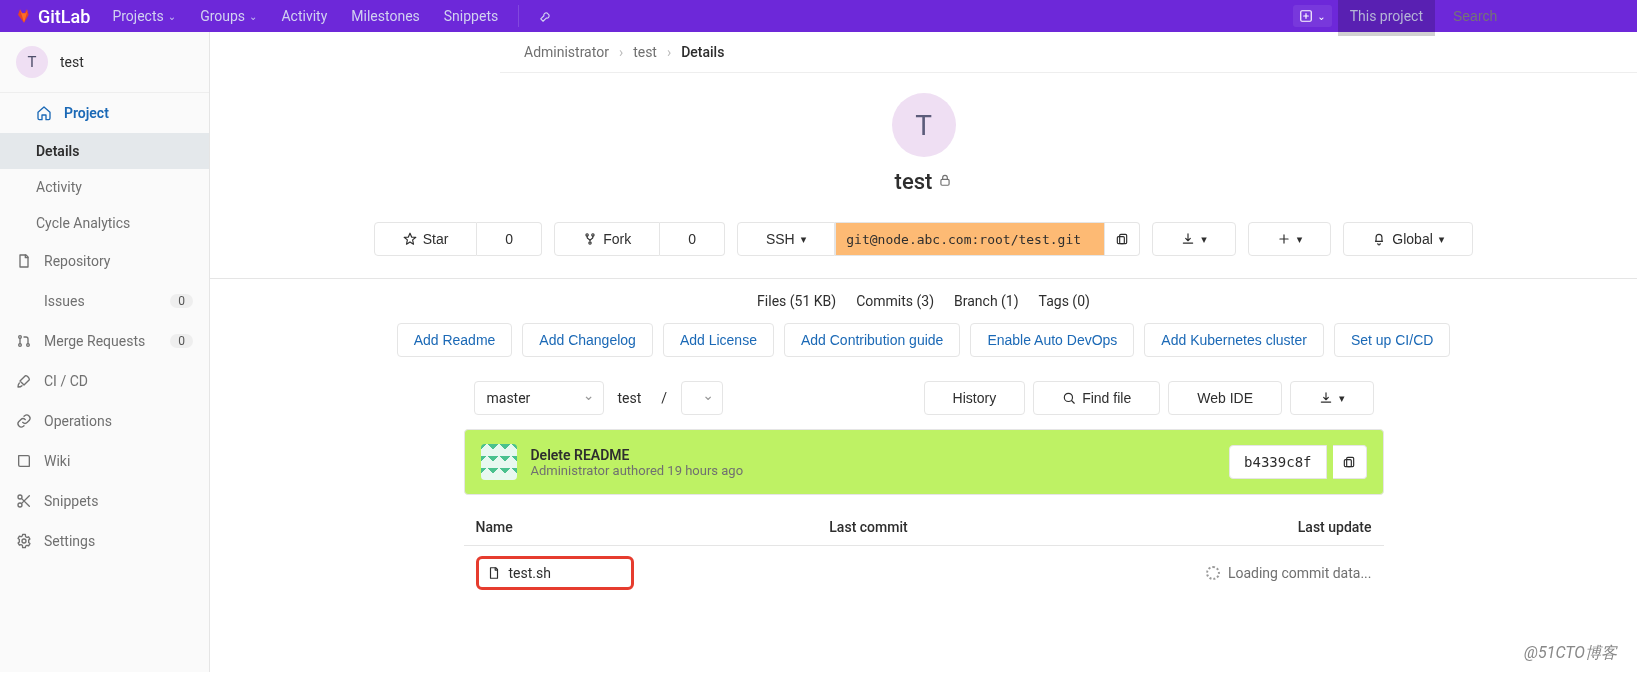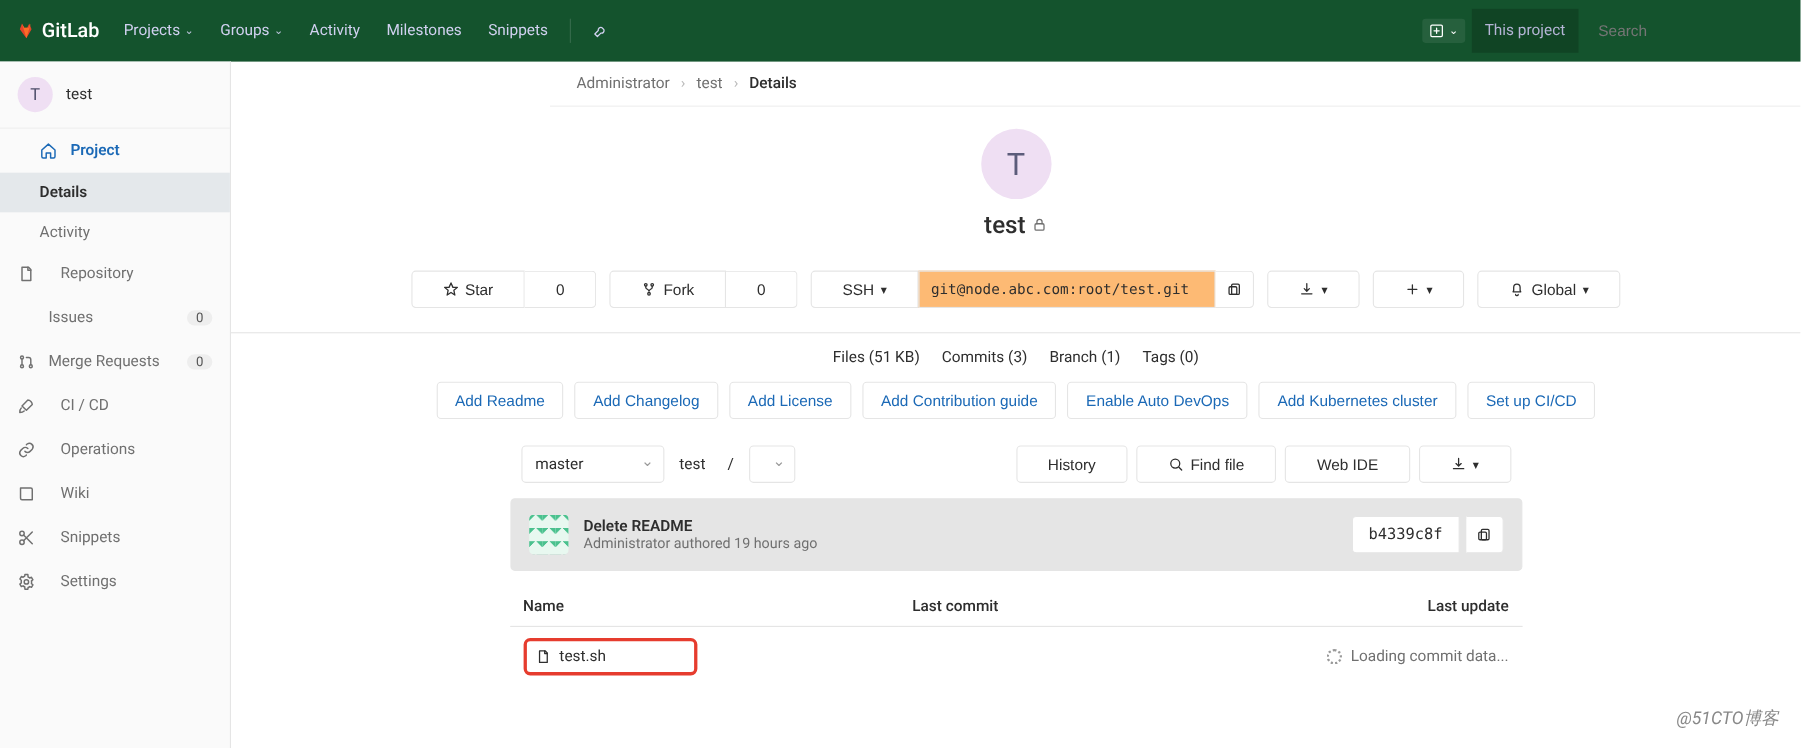--- a/index.html
+++ b/index.html
@@ -1,20 +1,20 @@
 <!DOCTYPE html>
 <html><head>
 <meta charset="utf-8">
 <style>
   * { box-sizing: border-box; margin: 0; padding: 0; }
   body { font-family: -apple-system, BlinkMacSystemFont, "Segoe UI", Roboto, Helvetica, Arial, sans-serif; font-size: 14px; color: #2e2e2e; background: #fff; }
   a { text-decoration: none; color: inherit; }
 
   
-  .navbar { background-color: #14532d; color: #fff; height: 56px; display: flex; align-items: center; padding: 0 16px; justify-content: space-between; }
+  .navbar { background-color: #6d28d9; color: #fff; height: 32px; display: flex; align-items: center; padding: 0 16px; justify-content: space-between; }
   .nav-left { display: flex; align-items: center; gap: 4px; }
   .nav-logo { display: flex; align-items: center; gap: 6px; font-size: 18px; font-weight: 500; margin-right: 8px; }
   .nav-item { color: #d1d1f0; padding: 0 10px; font-size: 14px; display: flex; align-items: center; height: 40px; cursor: pointer; }
   .nav-item .chev { margin-left: 4px; font-size: 10px; opacity: .9; }
   .nav-right { display: flex; align-items: center; gap: 6px; }
   .nav-plus { display: flex; align-items: center; gap: 4px; color: #fff; background: rgba(255,255,255,.08); border-radius: 3px; padding: 4px 6px; font-size: 12px; }
   .nav-scope { background: rgba(0,0,0,.18); color: #b5b5d6; padding: 0 12px; height: 40px; display: flex; align-items: center; font-size: 14px; }
   .nav-search-box { display: flex; align-items: center; height: 40px; padding: 0 12px; color: #b5b5d6; width: 180px; }
   .divider-v { width: 1px; height: 22px; background: rgba(255,255,255,.15); margin: 0 6px; }
 
@@ -22,21 +22,21 @@
   .app { display: flex; height: calc(680px - 40px); }
 
   
   .sidebar { width: 210px; background: #fafafa; border-right: 1px solid #e5e5e5; display: flex; flex-direction: column; }
   .context-header { display: flex; align-items: center; gap: 12px; padding: 14px 16px; border-bottom: 1px solid #eee; }
   .avatar-sm { width: 32px; height: 32px; border-radius: 50%; background: #efdff3; color: #4e4e6a; display: flex; align-items: center; justify-content: center; font-size: 15px; }
   .side-section-title { display: flex; align-items: center; gap: 12px; padding: 12px 16px; font-weight: 600; color: #1b69b6; }
   .side-section-title.active { color: #1b69b6; margin-left: 20px; }
   .side-link { padding: 10px 20px 10px 36px; color: #707070; display: flex; align-items: center; justify-content: space-between; cursor: pointer; }
   .side-link.active { background: #e4e8eb; color: #2e2e2e; font-weight: 600; }
-  .side-top-link { display: flex; align-items: center; gap: 23px; padding: 12px 16px; color: #707070; cursor: pointer; }
+  .side-top-link { display: flex; align-items: center; gap: 12px; padding: 12px 16px; color: #707070; cursor: pointer; }
   .side-top-link .icon { width: 16px; display: flex; justify-content: center; color: #707070; }
   .badge { background: #eee; border-radius: 10px; padding: 0 8px; font-size: 12px; color: #555; min-width: 18px; text-align: center; }
 
   
   .main { flex: 1; overflow: auto; }
   .breadcrumbs { padding: 12px 24px; color: #707070; font-size: 14px; border-bottom: 1px solid #eee; display: flex; gap: 10px; align-items: center; margin-left: 290px; }
   .breadcrumbs .sep { color: #bbb; }
   .breadcrumbs .current { color: #2e2e2e; font-weight: 500; }
 
   .project-home { display: flex; flex-direction: column; align-items: center; padding: 20px 0 10px; }
@@ -57,21 +57,21 @@
 
   .suggestions { display: flex; gap: 10px; justify-content: center; flex-wrap: wrap; padding: 0 40px 24px; }
   .suggestions .btn { color: #1b69b6; padding:8px 16px; }
 
   .tree-controls { display:flex; align-items:center; justify-content:space-between; padding: 0 40px 14px; margin: 0 auto; max-width: 980px; }
   .tree-controls .left, .tree-controls .right { display:flex; gap:8px; align-items:center; }
   .select-like { border:1px solid #e5e5e5; border-radius:4px; height:34px; padding:0 28px 0 12px; display:flex; align-items:center; position:relative; background:#fff; cursor:pointer; min-width:50px;}
   .select-like::after { content:"⌄"; position:absolute; right:8px; color:#999; font-size:14px; top:5px;}
   .path-seg { padding:0 6px; color:#2e2e2e;}
 
-  .commit-box { border:1px solid #e5e5e5; border-radius:4px; background:#e5e5e5; margin: 0 auto 14px; max-width: 920px; padding: 14px 16px; display:flex; align-items:center; justify-content:space-between; gap:8px;}
+  .commit-box { border:1px solid #e5e5e5; border-radius:4px; background:#bef264; margin: 0 auto 14px; max-width: 920px; padding: 14px 16px; display:flex; align-items:center; justify-content:space-between; gap:8px;}
   .commit-left { display:flex; gap:14px; align-items:center;}
   .identicon { width:36px; height:36px; border-radius:4px; background: linear-gradient(135deg,#4ac18e 25%,transparent 25%) 0 0/12px 12px, linear-gradient(225deg,#4ac18e 25%,transparent 25%) 0 0/12px 12px, #e8f8f0; }
   .commit-msg { font-weight:600; color:#2e2e2e; }
   .commit-meta { color:#707070; font-size:13px; }
   .commit-right { display:flex; gap:6px; align-items:center;}
   .sha { border:1px solid #e5e5e5; border-radius:4px 0 0 4px; height:34px; padding:0 14px; display:flex; align-items:center; font-family:monospace; background:#fff;}
   .copybtn { border:1px solid #e5e5e5; border-left:none; border-radius:0 4px 4px 0; height:34px; width:34px; display:flex; align-items:center; justify-content:center; background:#fff; cursor:pointer;}
 
   table.tree { width:100%; max-width:920px; margin:0 auto; border-collapse:collapse; }
   table.tree th { text-align:left; font-weight:500; color:#2e2e2e; padding:10px 12px; border-bottom:1px solid #e5e5e5; font-size:14px;}
@@ -155,20 +155,23 @@
       <svg class="ic" viewBox="0 0 24 24">
           <path d="M3 11 12 3l9 8v9a2 2 0 0 1-2 2h-4v-7h-6v7H5a2 2 0 0 1-2-2z"></path>
         </svg>
       <span>Project</span>
     </div>
     <div class="side-link active">
         <span>Details</span>
       </div>
     <div class="side-link">
         <span>Activity</span>
+      </div>
+    <div class="side-link">
+        <span>Cycle Analytics</span>
       </div>
 
     <div class="side-top-link">
       <span class="icon">
           <svg class="ic" viewBox="0 0 24 24">
             <path d="M6 3h9l3 3v15H6z"></path>
             <path d="M14 3v4h4"></path>
           </svg>
         </span>
       <span>Repository</span>

